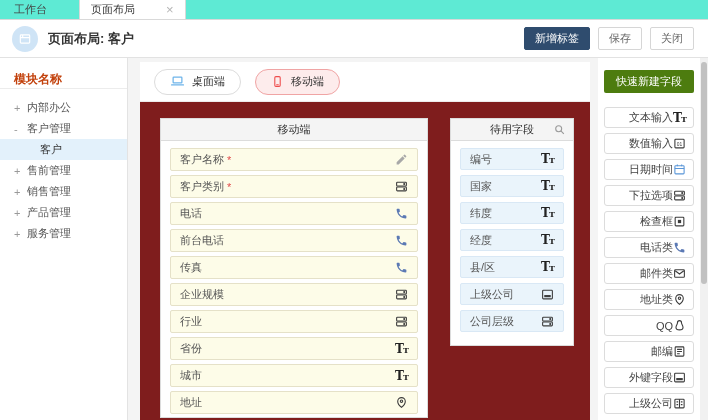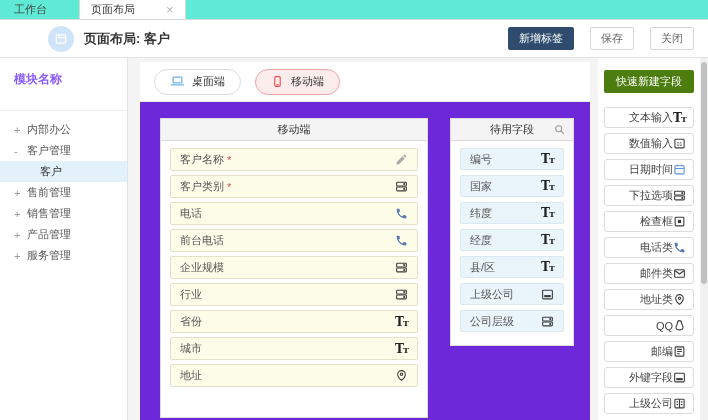--- a/index.html
+++ b/index.html
@@ -11,43 +11,43 @@
   
   .tabbar { position:absolute; top:0; left:0; right:0; height:20px;
     background:#5eead4; border-bottom:1px solid #d9d9d9; display:flex; align-items:stretch; }
   .workbench { display:flex; align-items:center; padding:0 14px; font-size:11px; color:#444; }
   .tab-active { margin-left:18px; background:#fff; border-left:1px solid #d9d9d9;
     border-right:1px solid #d9d9d9; display:flex; align-items:center; gap:31px;
     padding:0 11px; font-size:11px; color:#333; }
   .tab-close { color:#b5b5b5; font-size:13px; line-height:1; cursor:pointer; }
   
   .header { position:absolute; top:20px; left:0; right:0; height:38px; background:#fff;
-    border-bottom:1px solid #e2e2e2; display:flex; align-items:center;padding-left:36px; }
+    border-bottom:1px solid #e2e2e2; display:flex; align-items:center; }
   .app-icon { width:26px; height:26px; border-radius:50%; background:#cfe4f6;
     margin-left:12px; display:flex; align-items:center; justify-content:center; flex:none; }
   .page-title { margin-left:10px; font-size:13px; font-weight:bold; color:#333; }
-  .header-buttons { margin-left:auto; margin-right:14px; display:flex; gap:16px; }
+  .header-buttons { margin-left:auto; margin-right:14px; display:flex; gap:8px; }
   .btn { height:23px; padding:0 10px; font-size:11px; border-radius:2px;
     display:flex; align-items:center; cursor:pointer; }
   .btn-primary { background:#2f4c6e; color:#fff; border:1px solid #2f4c6e; }
   .btn-plain { background:#fff; color:#666; border:1px solid #d6d6d6; }
   
   .sidebar { position:absolute; top:58px; left:0; width:128px; bottom:0;
     background:#fff; border-right:1px solid #e3e3e3; }
-  .sidebar-title { font-size:12px; font-weight:bold; color:#8b5cf6;
-    padding:13px 0 22px 14px; border-bottom:1px solid #ececec; }
+  .sidebar-title { font-size:12px; font-weight:bold; color:#c2410c;
+    padding:13px 0 0 14px; border-bottom:1px solid #ececec; }
   .tree { padding-top:8px; }
   .tree-item { height:21px; display:flex; align-items:center; font-size:11px;
     color:#555; padding-left:14px; cursor:pointer; }
   .tree-item .expander { width:13px; color:#999; flex:none; }
   .tree-item.indent { padding-left:40px; }
   .tree-item.selected { background:#e3f1fb; color:#333; }
   
   .center { position:absolute; left:140px; top:62px; width:450px; bottom:0;
-    background:#6d28d9; overflow:hidden; }
+    background:#7f1d1d; overflow:hidden; }
   .toolbar { height:40px; border-bottom:1px solid #ececec; display:flex;
     align-items:center; gap:14px; padding-left:14px; background:#fff; }
   .pill { height:26px; border-radius:14px; display:flex; align-items:center; gap:7px;
     padding:0 15px; font-size:11px; border:1px solid #dcdcdc; background:#fff;
     color:#333; cursor:pointer; }
   .pill.active { background:#fdecec; border-color:#f0a4a4; }
   .pill .ic-laptop { color:#6db4ea; }
   .pill .ic-mobile { color:#ee4c4c; }
   .panel { position:absolute; border:1px solid #dcdcdc; background:#fff; overflow:hidden; }
   .panel-mobile { left:20px; top:56px; width:268px; height:300px; }
@@ -206,20 +206,29 @@
         <div class="field-row">
           <span>前台电话</span>
           <span class="flex"></span>
           <span class="icon ic-phone">
             <svg viewBox="0 0 24 24" width="13" height="13">
               <path fill="currentColor" d="M6.62 10.79c1.44 2.83 3.76 5.14 6.59 6.59l2.2-2.2c.27-.27.67-.36 1.02-.24 1.12.37 2.33.57 3.57.57.55 0 1 .45 1 1V20c0 .55-.45 1-1 1-9.39 0-17-7.61-17-17 0-.55.45-1 1-1h3.5c.55 0 1 .45 1 1 0 1.25.2 2.45.57 3.57.11.35.03.74-.25 1.02l-2.2 2.2z"></path>
             </svg>
           </span>
         </div>
         <div class="field-row">
+          <span>传真</span>
+          <span class="flex"></span>
+          <span class="icon ic-phone">
+            <svg viewBox="0 0 24 24" width="13" height="13">
+              <path fill="currentColor" d="M6.62 10.79c1.44 2.83 3.76 5.14 6.59 6.59l2.2-2.2c.27-.27.67-.36 1.02-.24 1.12.37 2.33.57 3.57.57.55 0 1 .45 1 1V20c0 .55-.45 1-1 1-9.39 0-17-7.61-17-17 0-.55.45-1 1-1h3.5c.55 0 1 .45 1 1 0 1.25.2 2.45.57 3.57.11.35.03.74-.25 1.02l-2.2 2.2z"></path>
+            </svg>
+          </span>
+        </div>
+        <div class="field-row">
           <span>企业规模</span>
           <span class="flex"></span>
           <span class="icon ic-select">
             <svg viewBox="0 0 24 24" width="13" height="13" fill="none" stroke="currentColor" stroke-width="2">
               <rect x="3" y="4" width="18" height="7" rx="1.5"></rect>
               <rect x="3" y="13" width="18" height="7" rx="1.5"></rect>
               <circle cx="17" cy="7.5" r="0.9" fill="currentColor"></circle>
               <circle cx="17" cy="16.5" r="0.9" fill="currentColor"></circle>
             </svg>
           </span>

